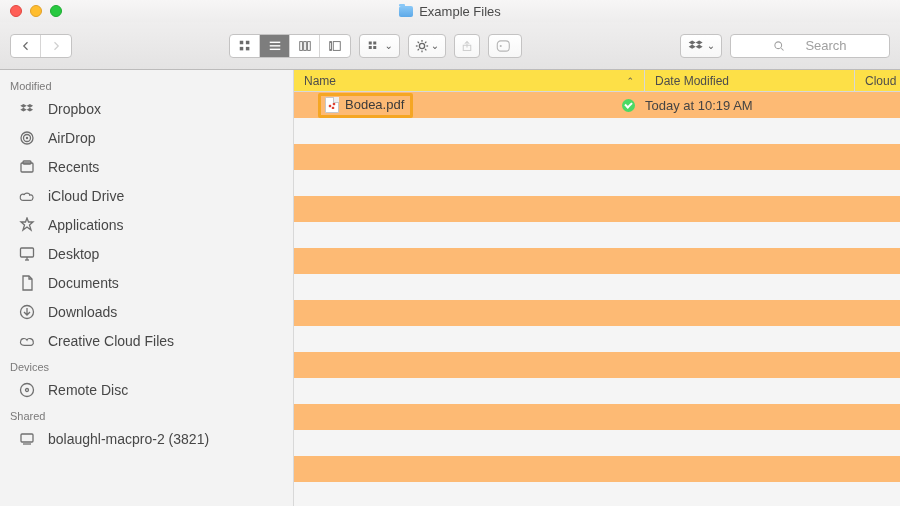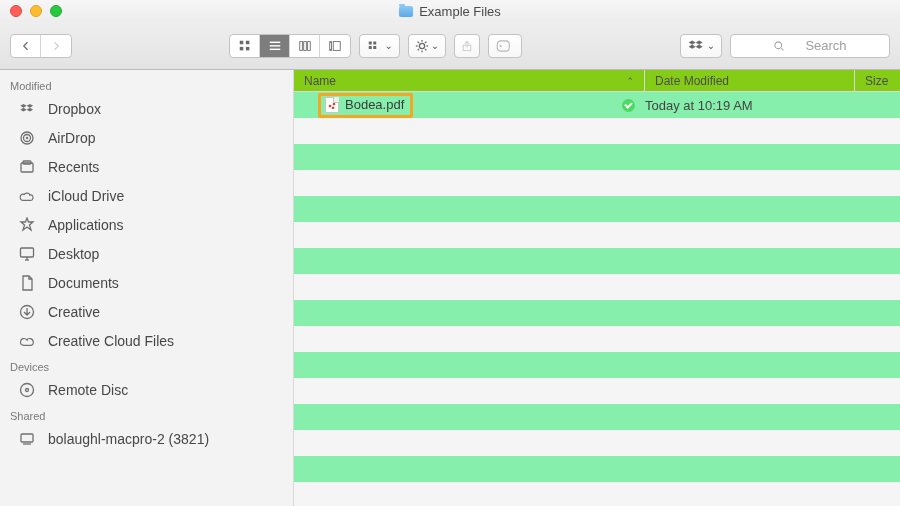--- a/index.html
+++ b/index.html
@@ -137,21 +137,21 @@
     flex:1;
     display:flex; flex-direction:column;
     background: var(--bg-main);
   }
   .col-headers {
     height:22px;
     border-bottom:1px solid var(--border-light);
     display:flex;
     font-size:12px;
     color:#4d4d4d;
-    background:#84cc16;
+    background:#fde047;
   }
   .col {
     display:flex; align-items:center;
     padding:0 10px;
     border-right:1px solid var(--border-light);
   }
   .col.name { flex:1; position:relative; }
   .col.name .caret { position:absolute; right:10px; font-size:9px; color:#555;}
   .col.date { width:210px; }
   .col.size { width:45px; border-right:none; }
@@ -169,21 +169,21 @@
   .file-row .sync {
     position:absolute; right:10px;
     width:13px;height:13px;border-radius:50%;
     background:#4cd964;
     display:flex;align-items:center;justify-content:center;
   }
   .file-row .sync::after{
     content:""; width:5px;height:3px; border-left:2px solid #fff; border-bottom:2px solid #fff;
     transform:rotate(-45deg); margin-top:-2px;
   }
-  .stripe-odd { background:#86efac;}
+  .stripe-odd { background:#fdba74;}
   .stripe-even{ background:#f5f5f5;}
 
   .file-name-box {
     border:3px solid #f5a623;
     border-radius:2px;
     padding:1px 6px 2px 4px;
     display:inline-flex; align-items:center; gap:6px;
     line-height:16px;
   }
   .pdf-icon {
@@ -393,21 +393,21 @@
       </span>
       <span>Documents</span>
     </div>
     <div class="side-item">
       <span class="icon">
         <svg viewBox="0 0 16 16">
             <circle cx="8" cy="8" r="6.5"></circle>
             <path d="M8 4 V10 M5 8 L8 11 L11 8"></path>
           </svg>
       </span>
-      <span>Creative</span>
+      <span>Downloads</span>
     </div>
     <div class="side-item">
       <span class="icon">
         <svg viewBox="0 0 18 12">
             <path d="M6 11 C2 11 1 8 2 6 C2 3 7 2 9 5 C10 2 16 3 16 7 C17 10 14 11 12 11 Z"></path>
           </svg>
       </span>
       <span>Creative Cloud Files</span>
     </div>
 
@@ -438,21 +438,21 @@
   <div class="main">
     <div class="col-headers">
       <div class="col name">
         <span>Name</span>
         <span class="caret">⌃</span>
       </div>
       <div class="col date">
         <span>Date Modified</span>
       </div>
       <div class="col size">
-        <span>Size</span>
+        <span>Cloud</span>
       </div>
     </div>
 
     <div class="file-rows" id="file-rows">
         <div class="file-row stripe-odd">
           <div class="cell-name">
             <span class="file-name-box">
               <span class="pdf-icon"></span>
               <span>Bodea.pdf</span>
             </span>

